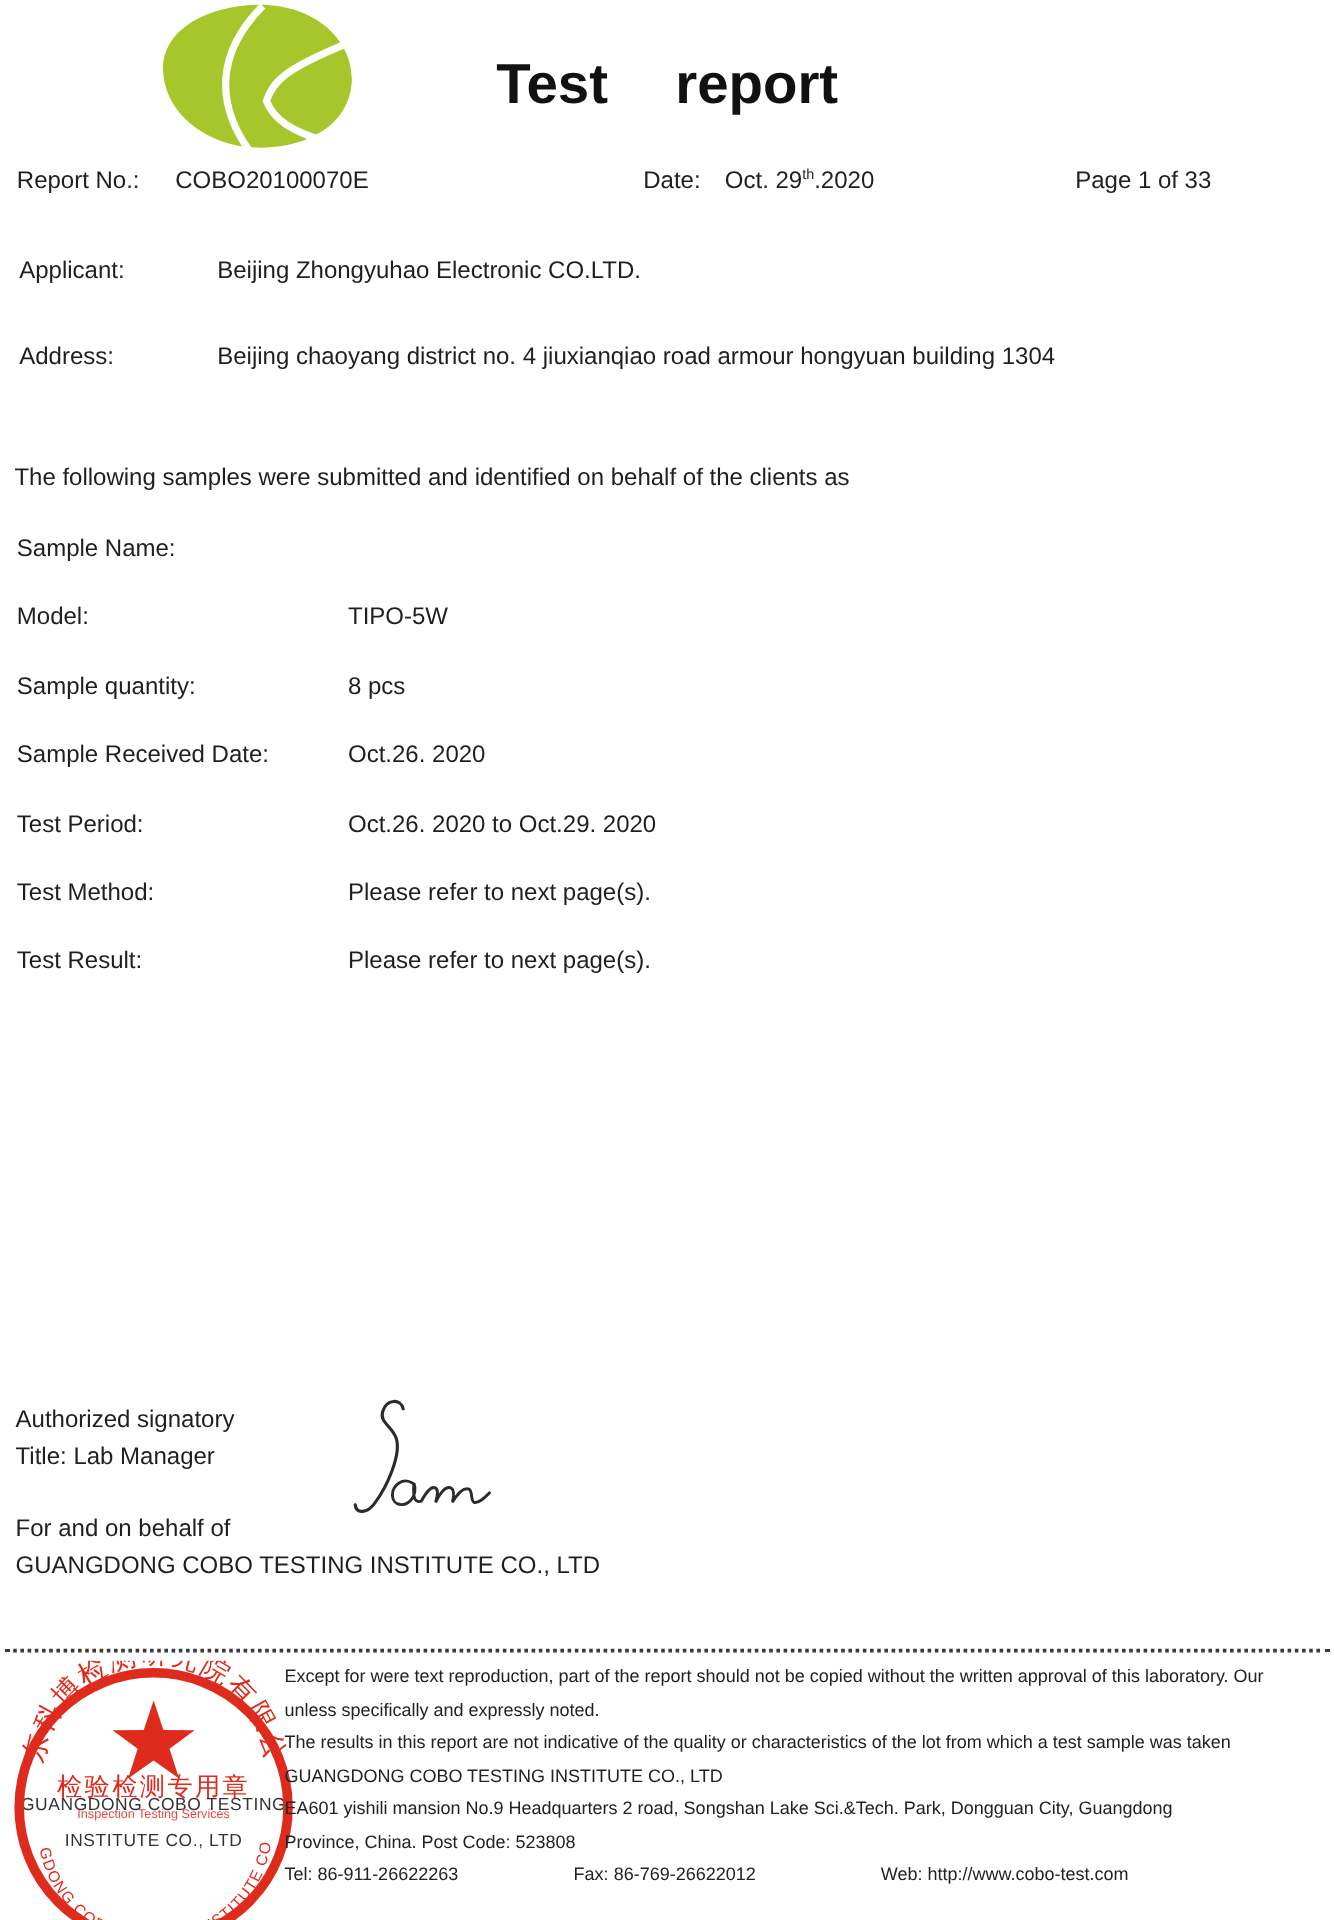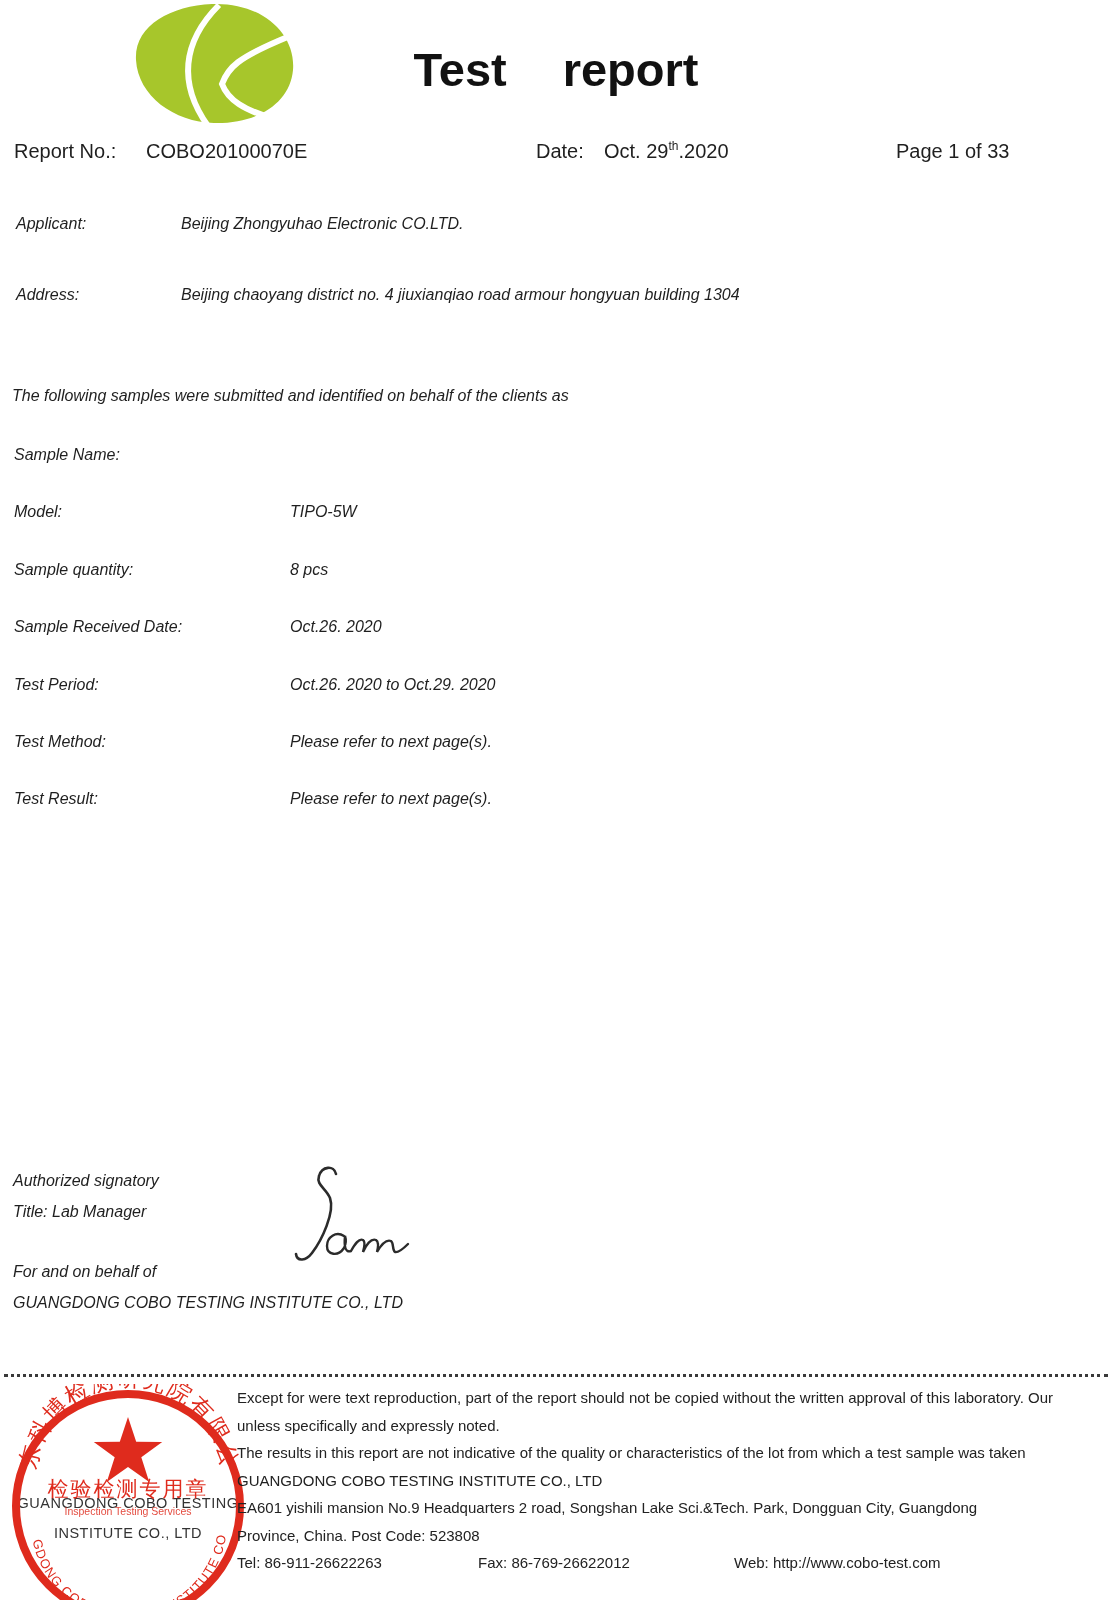--- a/index.html
+++ b/index.html
@@ -7,21 +7,21 @@
     position:relative;width:1112px;height:1600px;margin:0 auto;
     background:#ffffff;overflow:hidden;
     font-family:"Liberation Sans","DejaVu Sans",sans-serif;
     color:#1f1f1f;
   }
   .abs{position:absolute;white-space:nowrap;}
   .doc-title{top:42px;left:0;width:100%;text-align:center;
     font-size:47px;font-weight:700;color:#111;}
   .doc-title .w2{margin-left:56px;}
   .hdr{top:140px;font-size:20px;}
-  .body-txt{font-size:16px;font-style:italic;}
+  .body-txt{font-size:20px;}
   .lbl{left:14px;}
   .sig-svg{left:278px;top:1158px;}
   .dotline{left:4px;top:1374px;width:1104px;border-top:3px dotted #3a3a3a;height:0;}
   .footer-col{position:absolute;left:237px;top:1384px;width:872px;
     font-size:15px;line-height:27.5px;color:#222;}
   .footer-col div{white-space:nowrap;}
   .contact span.gap1{margin-left:92px;}
   .contact span.gap2{margin-left:100px;}
   .stamp-svg{position:absolute;left:6px;top:1384px;}
   sup{font-size:12px;vertical-align:super;line-height:0;}

